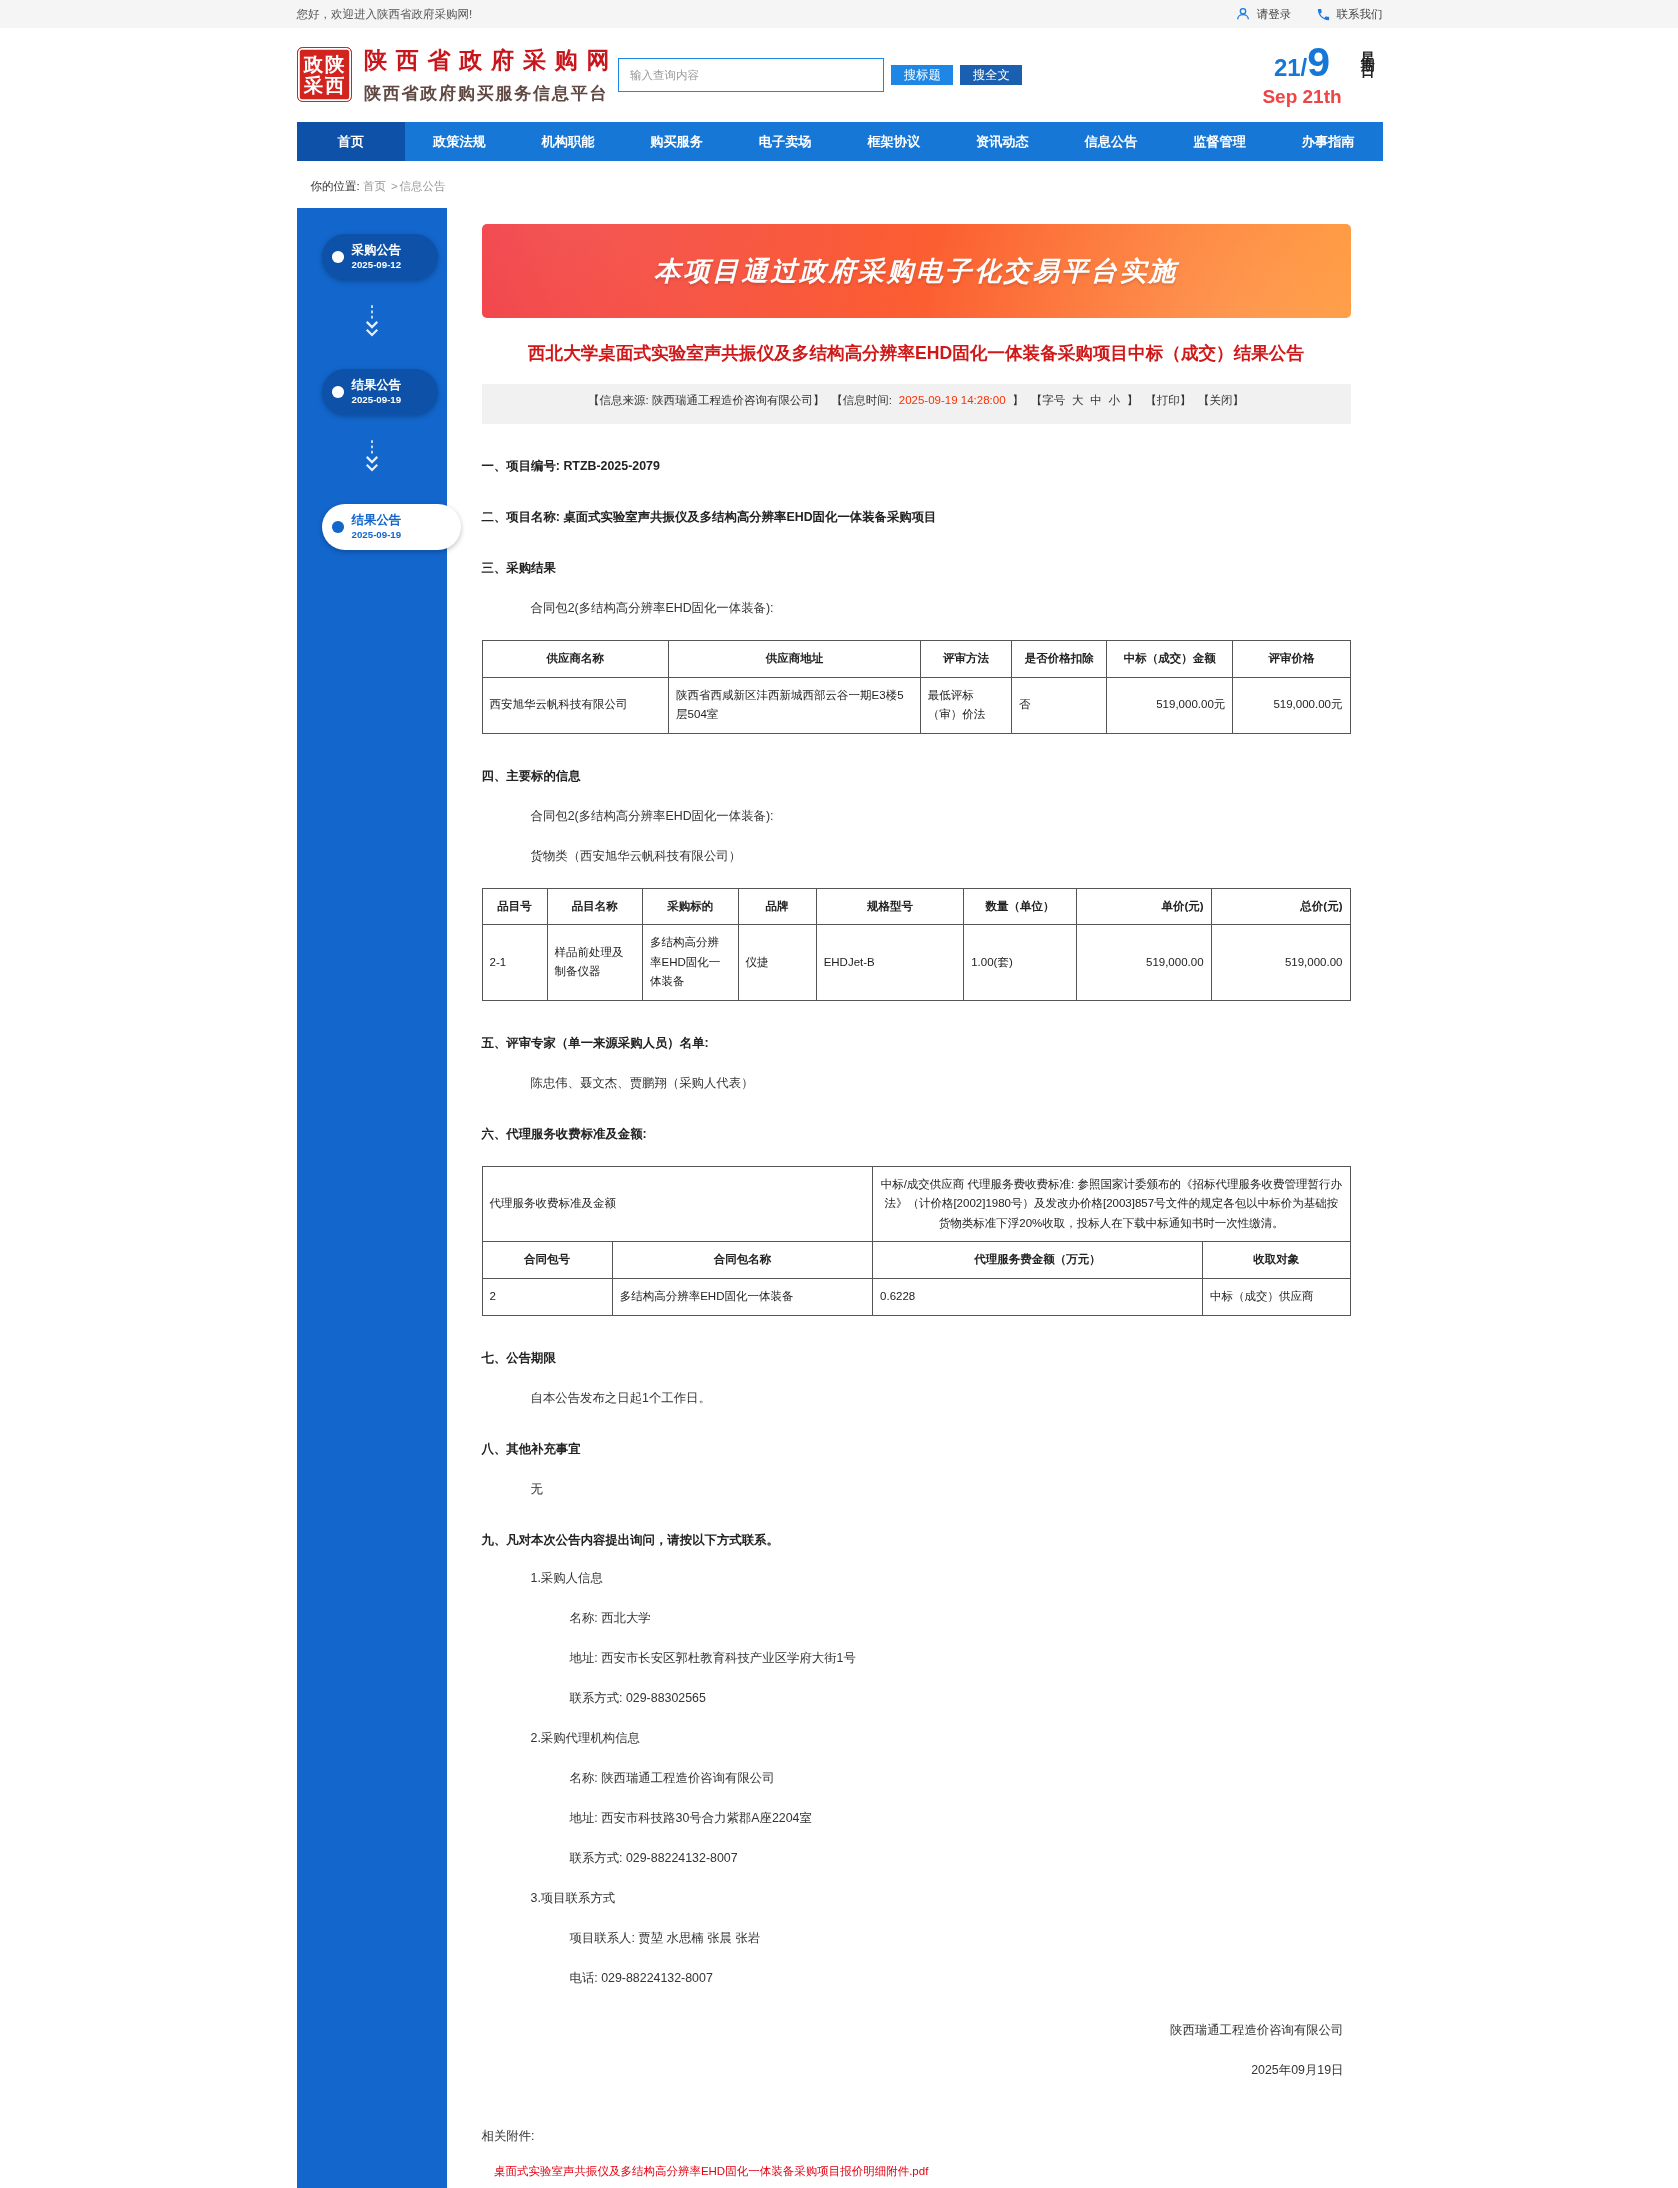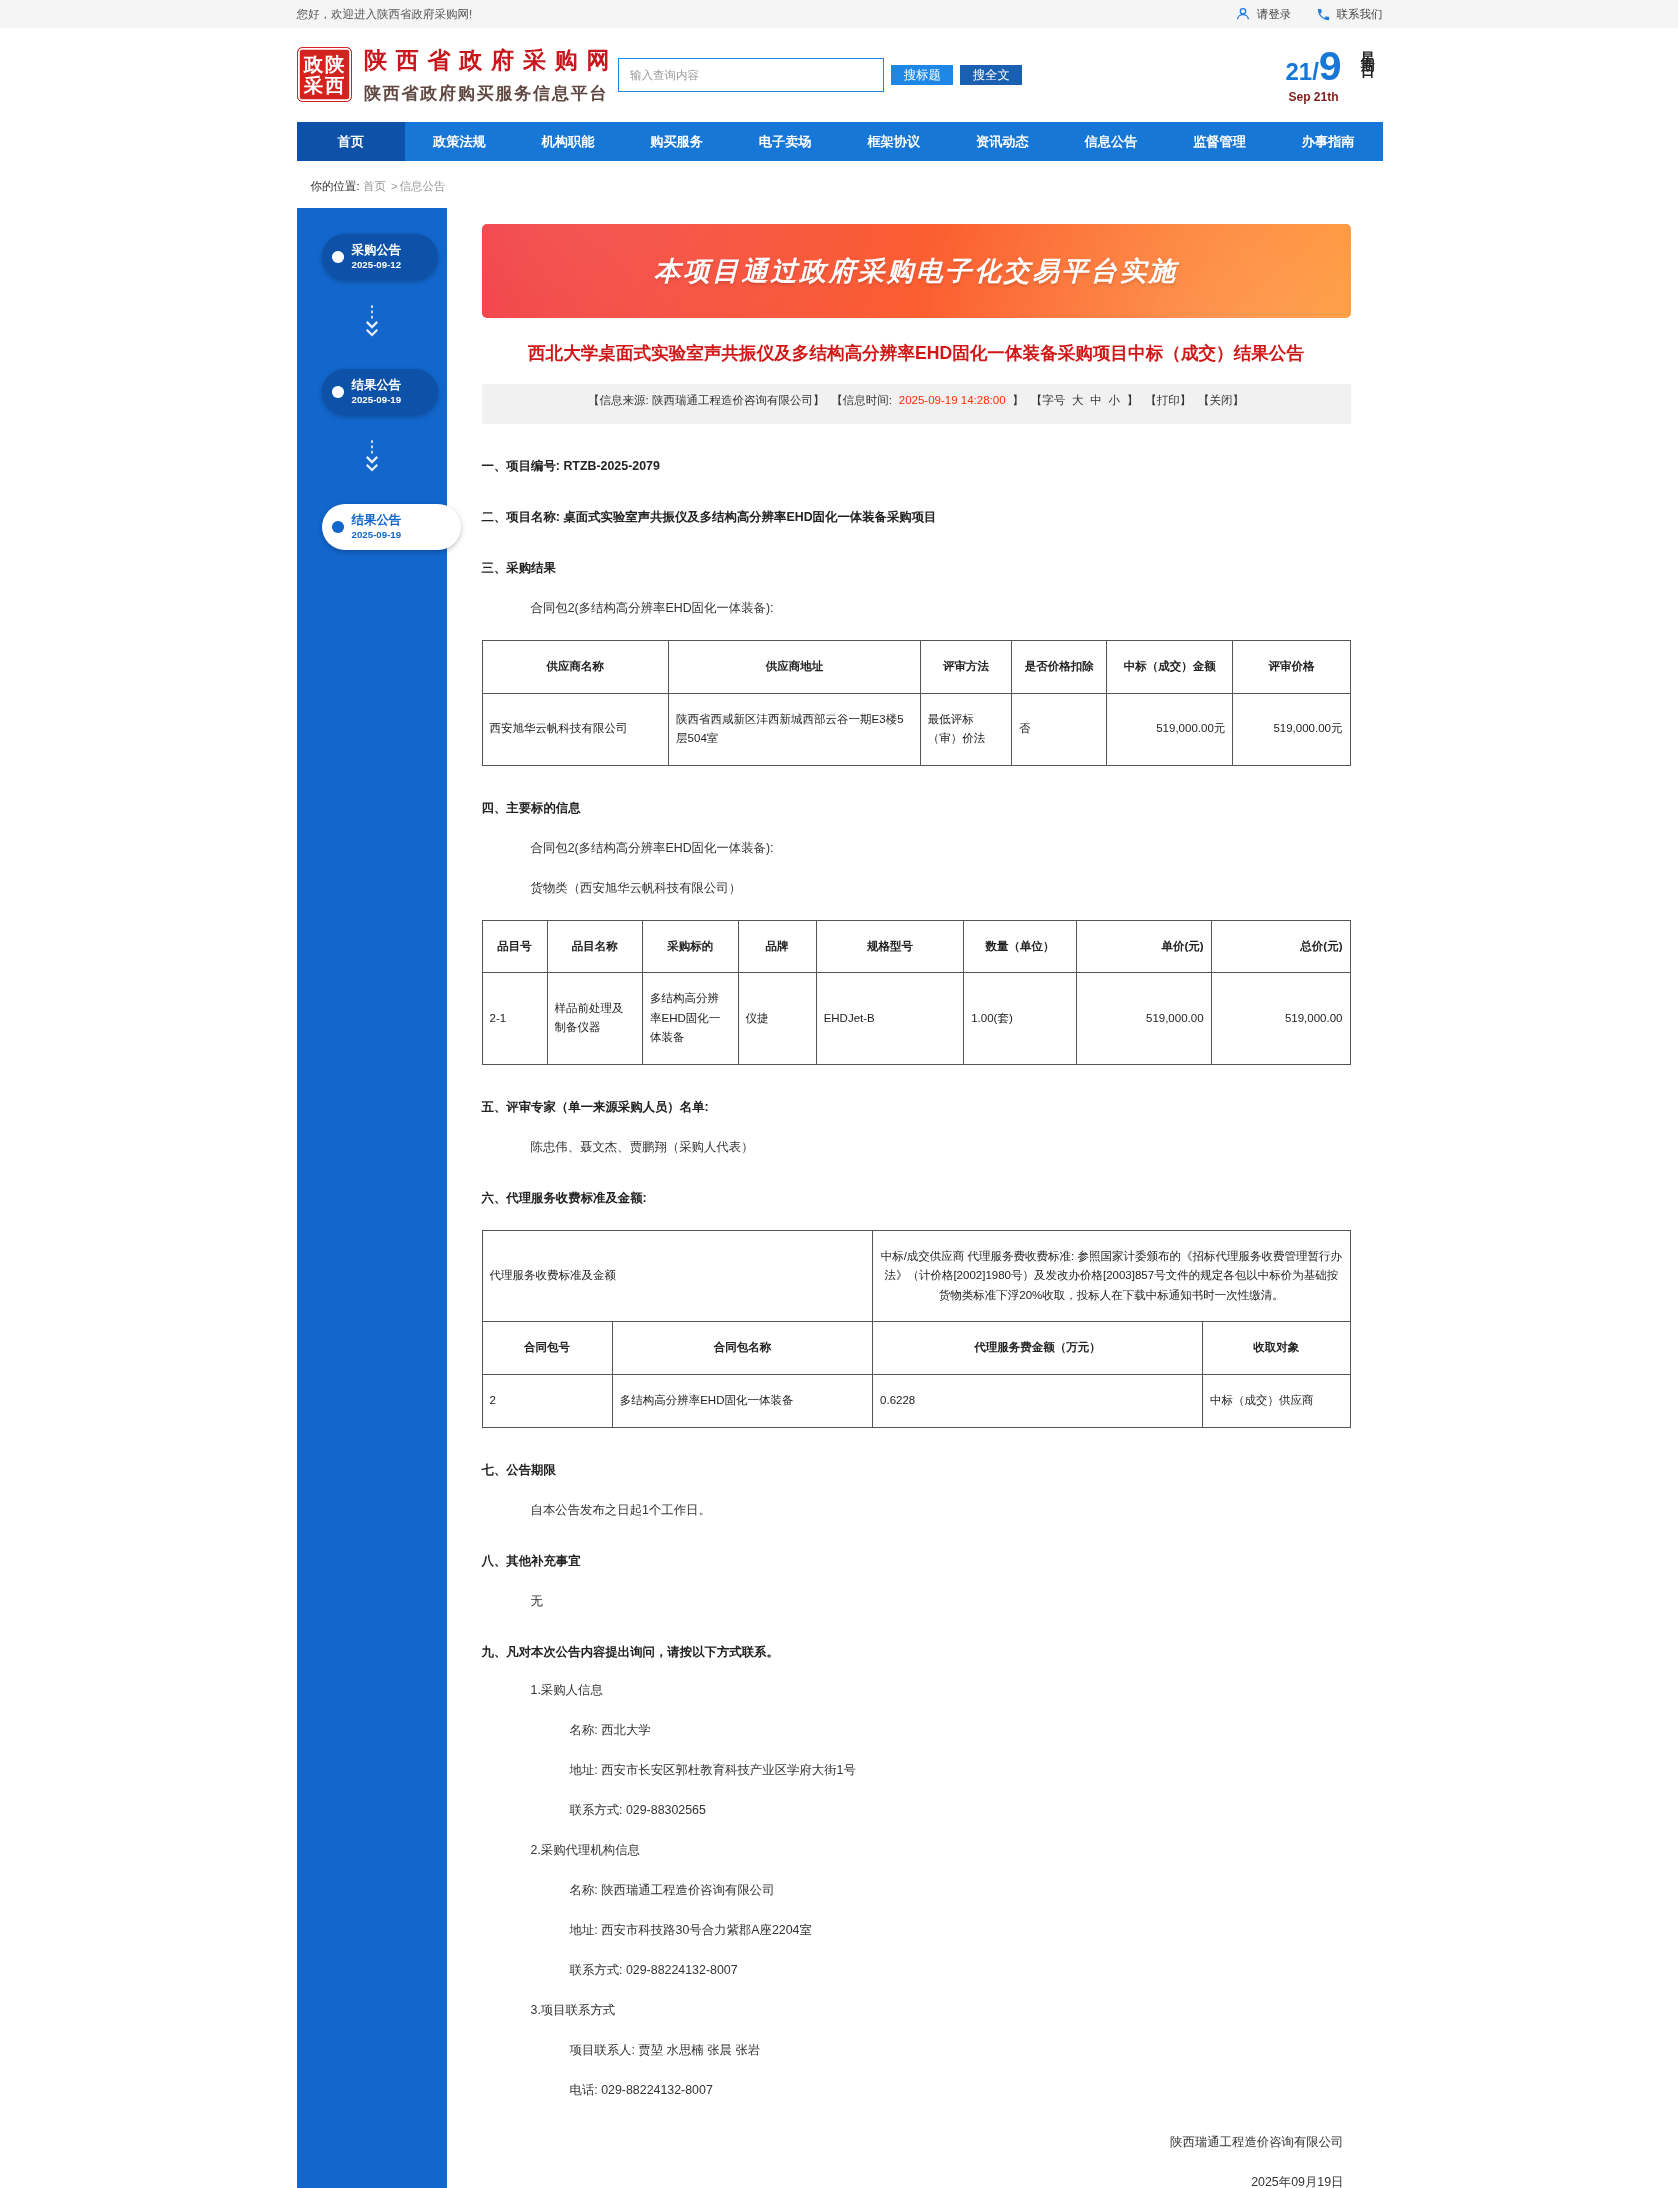--- a/index.html
+++ b/index.html
@@ -38,21 +38,21 @@
   }
   .search input::placeholder { color: #999; }
   .search .btn { height: 20px; padding: 0 12.4px; border: none; color: #fff; font-size: 12.4px; cursor: pointer; }
   .btn-title { background: #1e87e5; margin-left: 7px; }
   .btn-full  { background: #1a5fb0; margin-left: 7px; }
   .datebox { margin-left: auto; display: flex; align-items: center; gap: 17.6px; padding-right: 5.3px; }
   .date-left { text-align: center; }
   .date-main { color: #1677d6; font-weight: bold; line-height: 1; }
   .d-day, .d-sep { font-size: 24px; }
   .d-month { font-size: 41px; }
-  .date-en { color: #7f1d1d; font-weight: bold; font-size: 12px; margin-top: 3.5px; }
+  .date-en { color: #ef4444; font-weight: bold; font-size: 19px; margin-top: 3.5px; }
   .date-week {
     writing-mode: vertical-rl; text-orientation: upright; letter-spacing: 7px;
     font-size: 14px; font-weight: bold; color: #222; height: 71px;
   }
 
   
   .nav { background: #1677d6; height: 39px; display: flex; }
   .nav a {
     flex: 1; display: flex; align-items: center; justify-content: center;
     color: #fff; font-size: 13.2px; font-weight: bold; text-decoration: none; cursor: pointer;
@@ -109,21 +109,21 @@
   .infobar span { margin: 0 1.8px; }
 
   .sec-h { margin: 34px 0 0; font-weight: bold; font-size: 12.4px; color: #222; }
   .sec-sub { margin: 23px 0 0 49px; font-size: 12.4px; color: #333; }
   .indent2 { margin-left: 88px; }
   .mt24 { margin-top: 21px; }
 
   table.t { width: 100%; border-collapse: collapse; margin-top: 23px; table-layout: fixed; }
   table.t th, table.t td {
     border: 0.9px solid #555; font-size: 11.5px; color: #222;
-    padding: 16px 7px; line-height: 1.7; word-wrap: break-word; margin-left: 28px;
+    padding: 8px 7px; line-height: 1.7; word-wrap: break-word; margin-left: 28px;
   }
   table.t th { font-weight: bold; }
   td.num, th.num { text-align: right; padding-right: 8.8px; }
   td.fee-text { text-align: center; line-height: 2.3; padding: 12.4px 16px; font-size: 11.5px; }
 
   .sign { text-align: right; padding-right: 7px; }
   .sign-company { margin-top: 35px; }
   .sign-date { margin-top: 23px; }
 
   .attach-title { margin-top: 49px; font-size: 12.4px; color: #333; }

